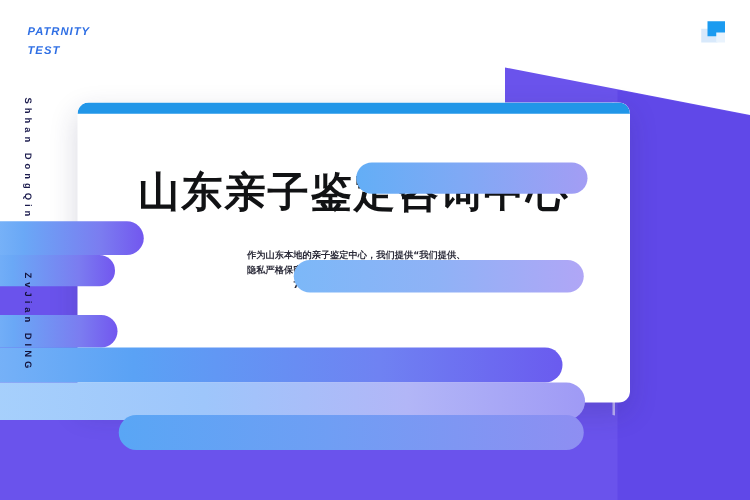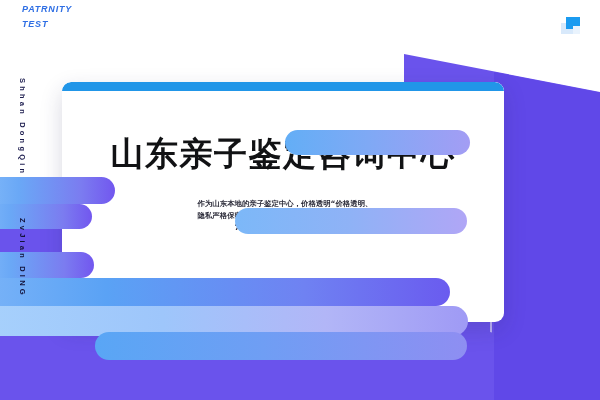--- a/index.html
+++ b/index.html
@@ -36,21 +36,21 @@
   }
   .purple-seam{
     position:absolute;left:490px;top:82px;width:2px;height:250px;
     background:rgba(255,255,255,.55);
     transform:skewY(11deg);transform-origin:left top;
     z-index:3;
   }
 
   
   .brand-kicker{
-    position:absolute;left:22px;top:2px;z-index:6;
+    position:absolute;left:22px;top:18px;z-index:6;
     font-style:italic;font-weight:700;font-size:9px;letter-spacing:.8px;
     line-height:15px;color:#2f6fe4;white-space:pre-line;
   }
   .rail-vert{
     position:absolute;left:18px;top:78px;z-index:6;
     width:18px;height:270px;
   }
   .rail-vert span{
     display:block;
     writing-mode:vertical-rl;
@@ -130,21 +130,21 @@
     <div class="bar b2"></div>
     <div class="bar b3"></div>
     <div class="bar b6"></div>
   </div>
 
   <div class="card">
     <div class="card-top"></div>
     <div class="card-body">
       <div class="title">山东亲子鉴定咨询中心</div>
       <div class="para">
-        <div>作为山东本地的亲子鉴定中心，价格透明“价格透明、</div>
+        <div>作为山东本地的亲子鉴定中心，我们提供“我们提供、</div>
         <div>隐私严格保密”的一站式服务。支持到店或上门采样，</div>
         <div>7个工作日出，并提供加急通道</div>
       </div>
     </div>
   </div>
 
   <div class="bars">
     <div class="bar b7"></div>
     <div class="bar b4"></div>
     <div class="bar b5"></div>

